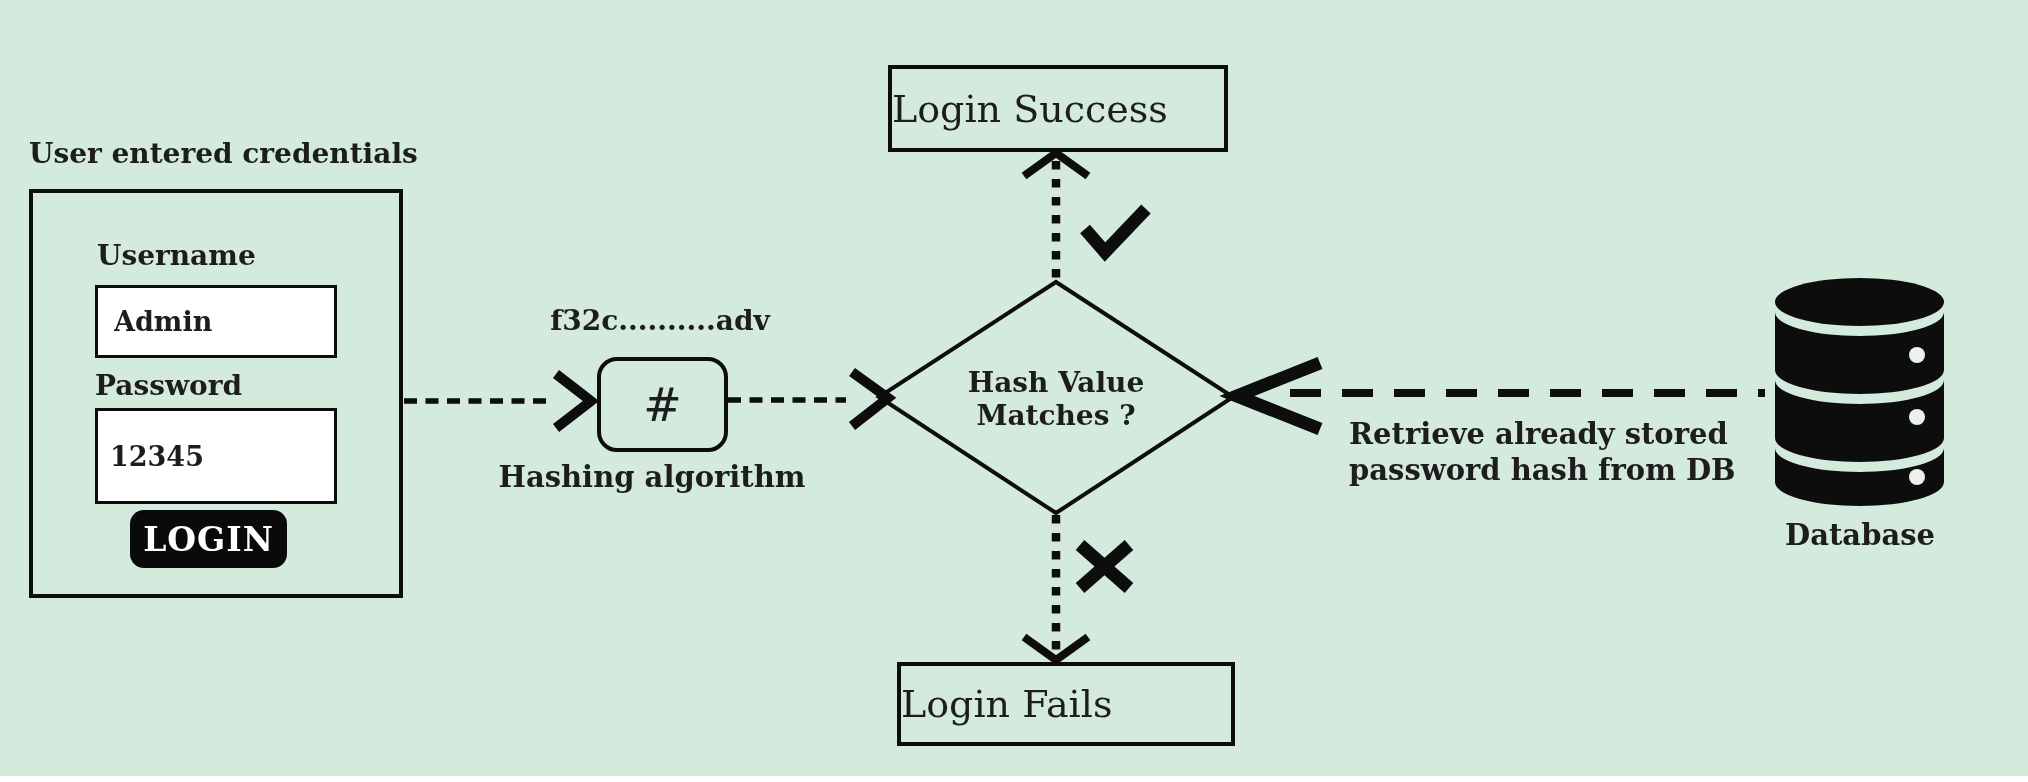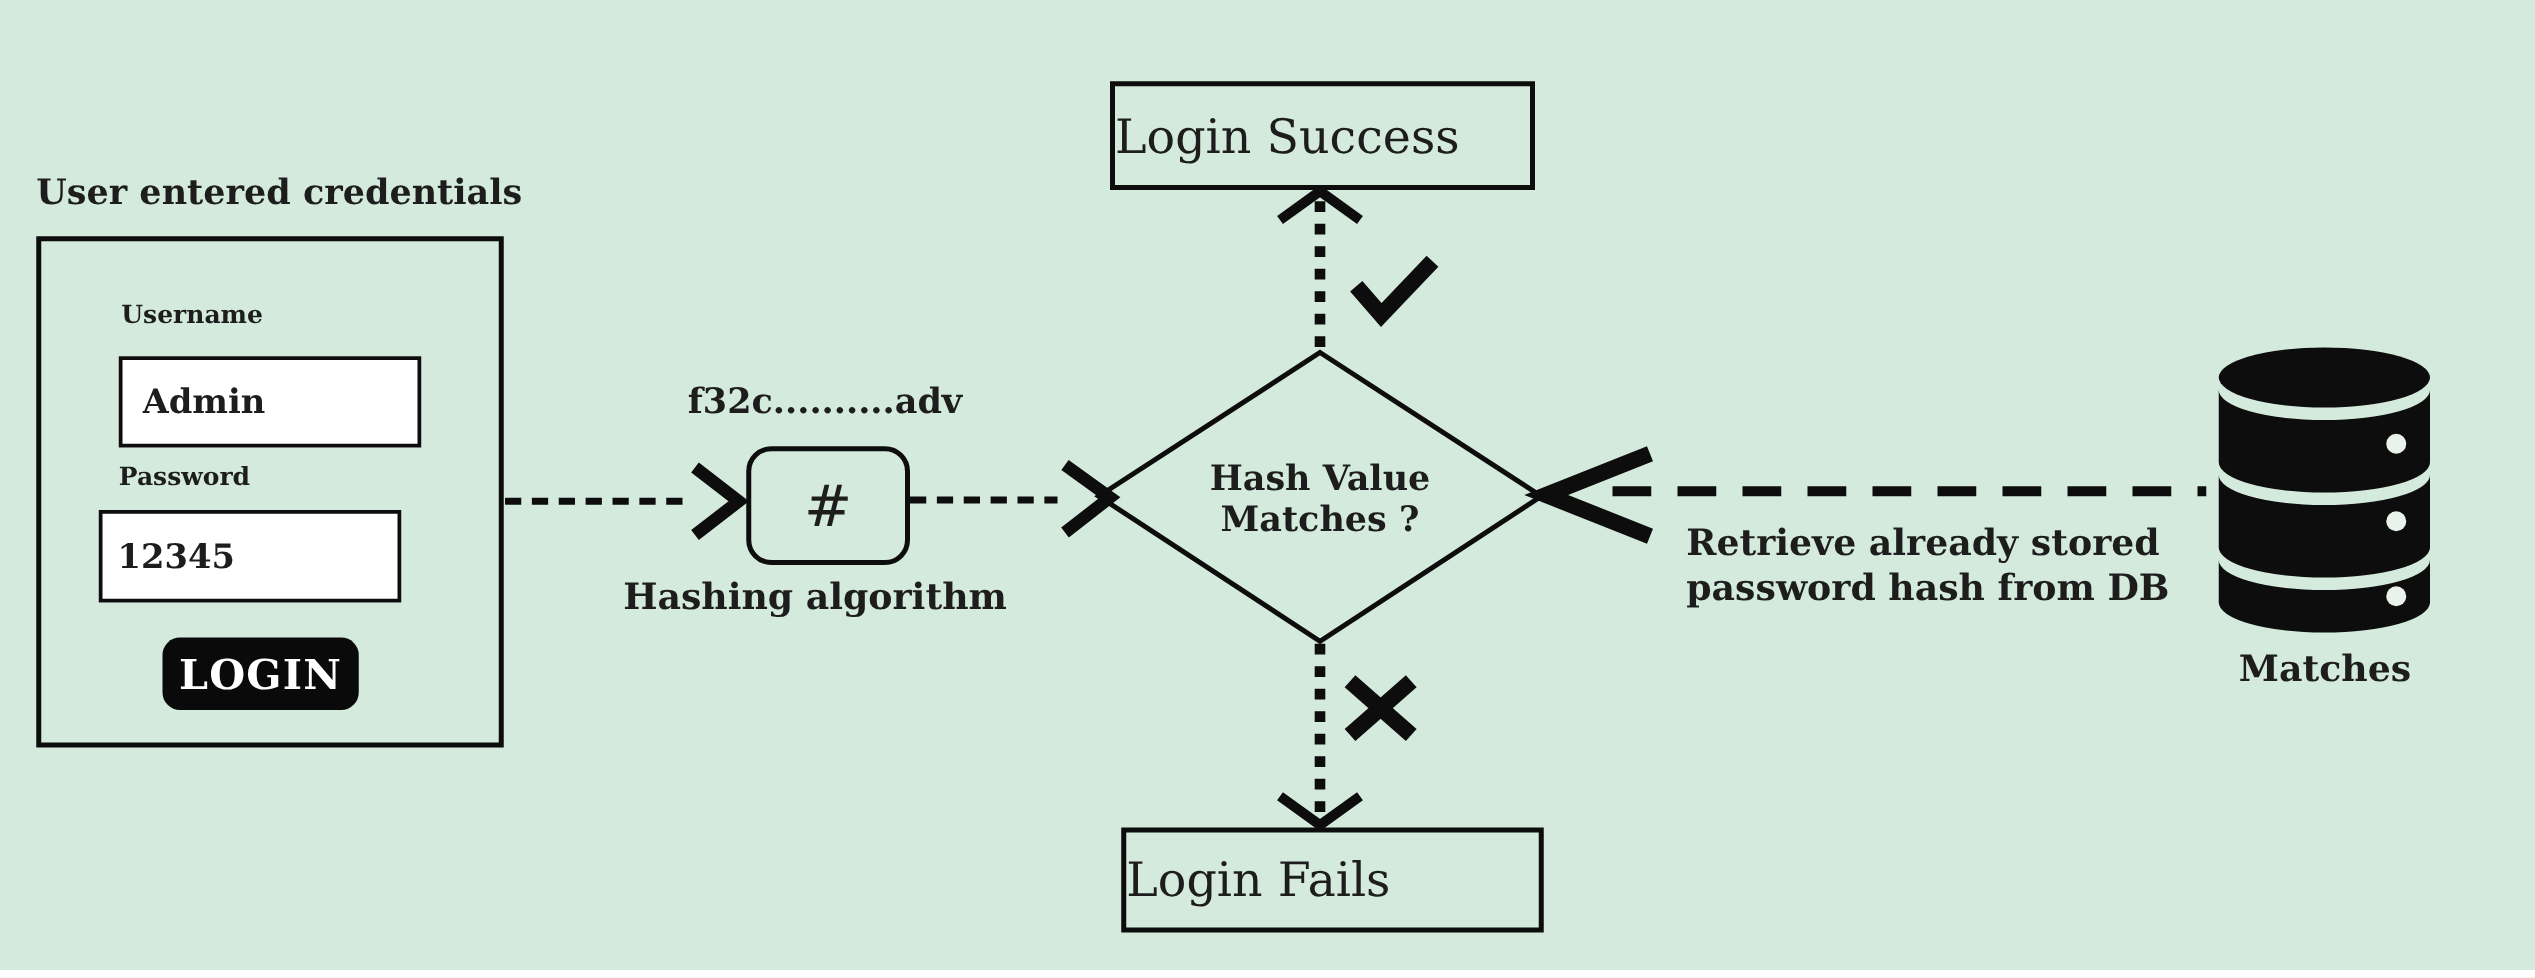--- a/index.html
+++ b/index.html
@@ -12,21 +12,21 @@
     position:relative; width:2028px; height:782px;
     background:var(--background); overflow:hidden;
     font-family:"DejaVu Serif","Liberation Serif",serif; color:var(--ink);
   }
   .layer{position:absolute;left:0;top:0;width:2028px;height:782px;}
   .t{position:absolute; font-weight:700; white-space:nowrap;}
   .tc{text-align:center;}
   .outline-box{position:absolute; border:4px solid var(--line); box-sizing:border-box;}
   .cred-box{left:29px; top:189px; width:374px; height:409px;}
   .cred-title{left:29px; top:137px; width:374px; font-size:28px;}
-  .lbl{font-size:20px;}
+  .lbl{font-size:28px;}
   .field{
     position:absolute; box-sizing:border-box; border:3px solid var(--line);
     background:var(--input-bg); font-family:"DejaVu Serif","Liberation Serif",serif;
     font-weight:700; font-size:27px; color:var(--ink); padding:0 0 0 17px; outline:none;
   }
   .login-btn{
     position:absolute; left:130px; top:510px; width:157px; height:58px;
     background:var(--button-bg); color:var(--button-text); border:none; border-radius:14px;
     font-family:"DejaVu Serif","Liberation Serif",serif; font-weight:700; font-size:33px;
     letter-spacing:1px; cursor:pointer; display:flex; align-items:center; justify-content:center;
@@ -95,21 +95,21 @@
       <circle cx="1917" cy="417" r="8" fill="var(--db-dot)"></circle>
       <circle cx="1917" cy="477" r="8" fill="var(--db-dot)"></circle>
     </g>
   </svg>
 
   <div class="t tc cred-title">User entered credentials</div>
   <div class="outline-box cred-box"></div>
   <div class="t lbl" style="left:97px; top:239px;">Username</div>
   <input class="field" style="left: 95px; top: 285px; width: 242px; height: 73px; padding-left: 16px;" readonly="" value="Admin">
   <div class="t lbl" style="left:95px; top:369px;">Password</div>
-  <input class="field" style="left: 79px; top: 408px; width: 242px; height: 74px; padding-left: 12px;" readonly="" value="12345">
+  <input class="field" style="left: 95px; top: 408px; width: 242px; height: 96px; padding-left: 12px;" readonly="" value="12345">
   <button class="login-btn">
     <span>LOGIN</span>
   </button>
 
   <div class="t tc" style="left:530px; top:304px; width:260px; font-size:28px;">f32c..........adv</div>
   <div class="outline-box hash-node">
     <span>#</span>
   </div>
   <div class="t tc" style="left:497px; top:460px; width:310px; font-size:29px;">Hashing algorithm</div>
 
@@ -122,16 +122,16 @@
     <span>Login Success</span>
   </div>
   <div class="outline-box result-box fail-box">
     <span>Login Fails</span>
   </div>
 
   <div class="t tc" style="left:1349px; top:416px; width:360px; font-size:29px; line-height:36px;">
     <div>Retrieve already stored</div>
     <div>password hash from DB</div>
   </div>
-  <div class="t tc" style="left:1770px; top:518px; width:180px; font-size:29px;">Matches</div>
+  <div class="t tc" style="left:1770px; top:518px; width:180px; font-size:29px;">Database</div>
 
   <div class="strip"></div>
 </div>
 
 </body></html>

